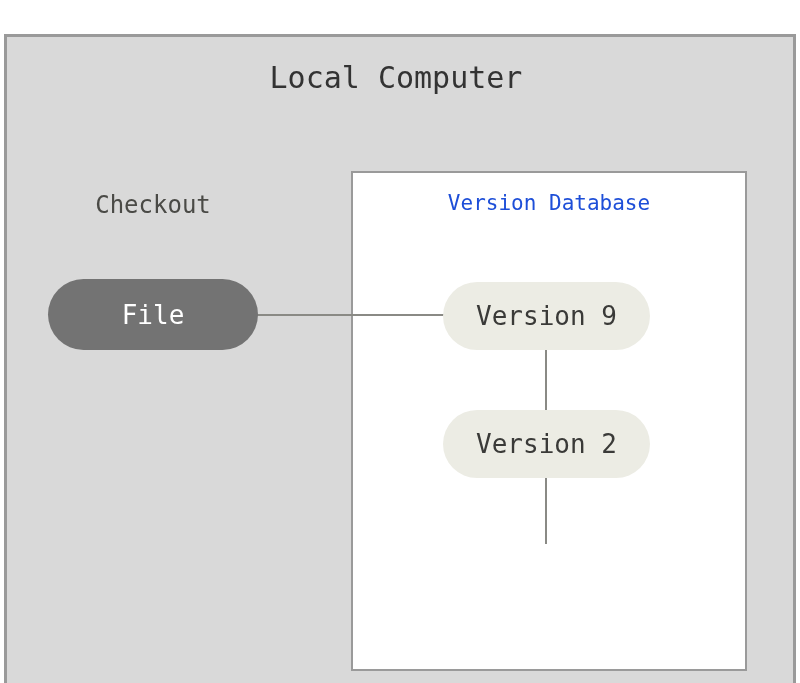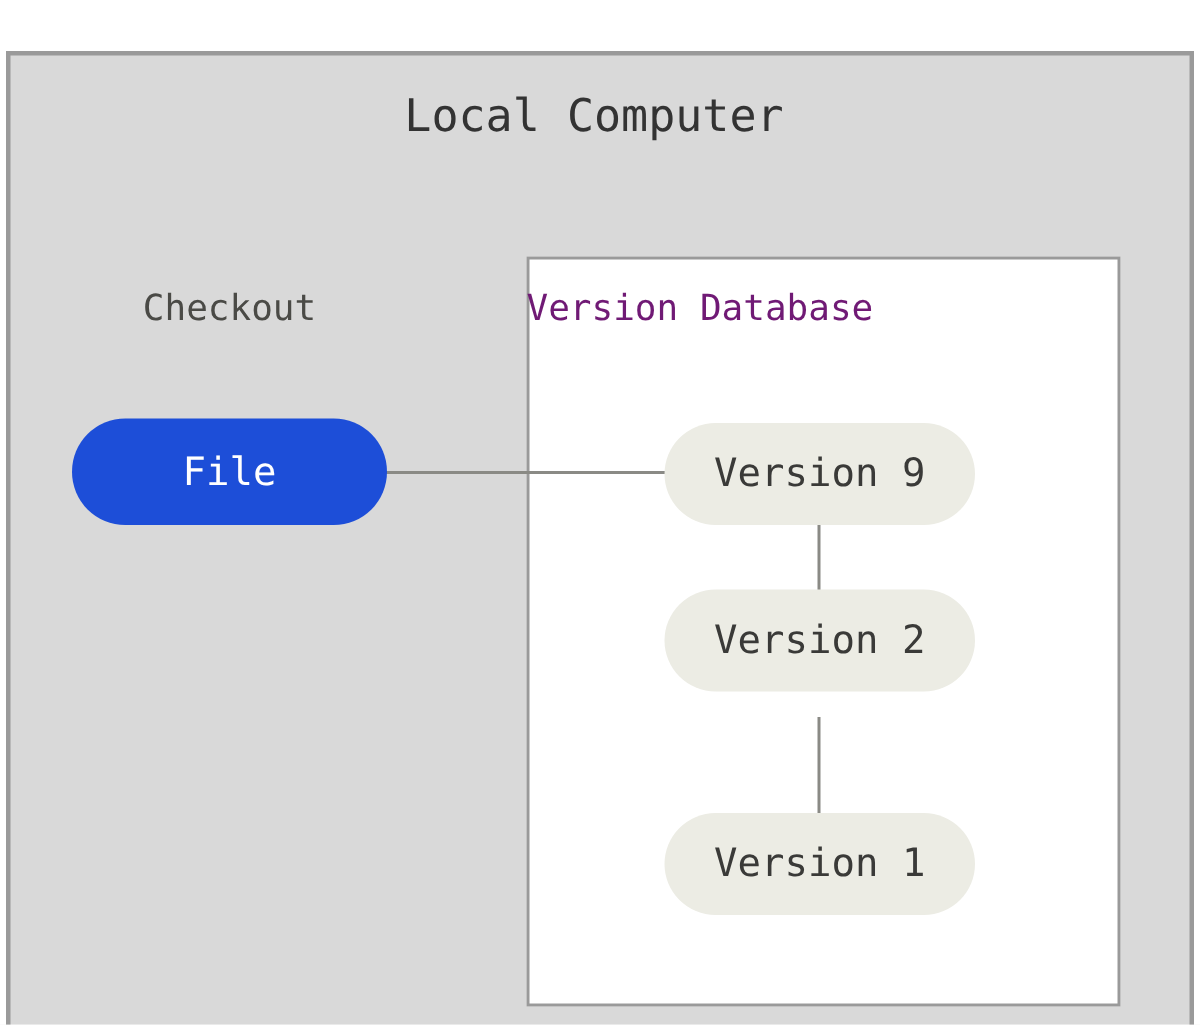--- a/index.html
+++ b/index.html
@@ -68,23 +68,23 @@
     box-sizing: border-box;
     background: #ffffff;
     border: 2px solid #9a9a9a;
   }
 
   .inner-title {
     position: absolute;
     left: 351px;
     top: 161px;
     width: 396px;
-    text-align: left;
-    font-size: 24px;
-    color: #701a75;
+    text-align: center;
+    font-size: 21px;
+    color: #1d4ed8;
     white-space: nowrap;
   }
 
   
   .edge {
     position: absolute;
     background: #8a8a85;
   }
   .edge-h {
     height: 2px;
@@ -102,37 +102,37 @@
     justify-content: center;
     white-space: nowrap;
   }
 
   .node-file {
     left: 48px;
     top: 249px;
     width: 210px;
     height: 71px;
     border-radius: 36px;
-    background: #1d4ed8;
+    background: #737373;
     color: #ffffff;
     font-size: 26px;
   }
 
   .node-version {
     left: 443px;
     width: 207px;
     height: 68px;
     border-radius: 34px;
     background: #ecece4;
     color: #3a3a38;
     font-size: 26px;
   }
 
   .v3 { top: 252px; }
-  .v2 { top: 363px; }
+  .v2 { top: 380px; }
   .v1 { top: 512px; }
 </style>
 </head>
 <body>
 
 <div id="canvas">
 
   <div class="outer-box"></div>
 
   <div class="outer-title">Local Computer</div>
@@ -154,17 +154,14 @@
   </div>
 
   <div class="node node-version v3">
     <span>Version 9</span>
   </div>
 
   <div class="node node-version v2">
     <span>Version 2</span>
   </div>
 
-  <div class="node node-version v1">
-    <span>Version 1</span>
-  </div>
 
 </div>
 
 </body></html>

